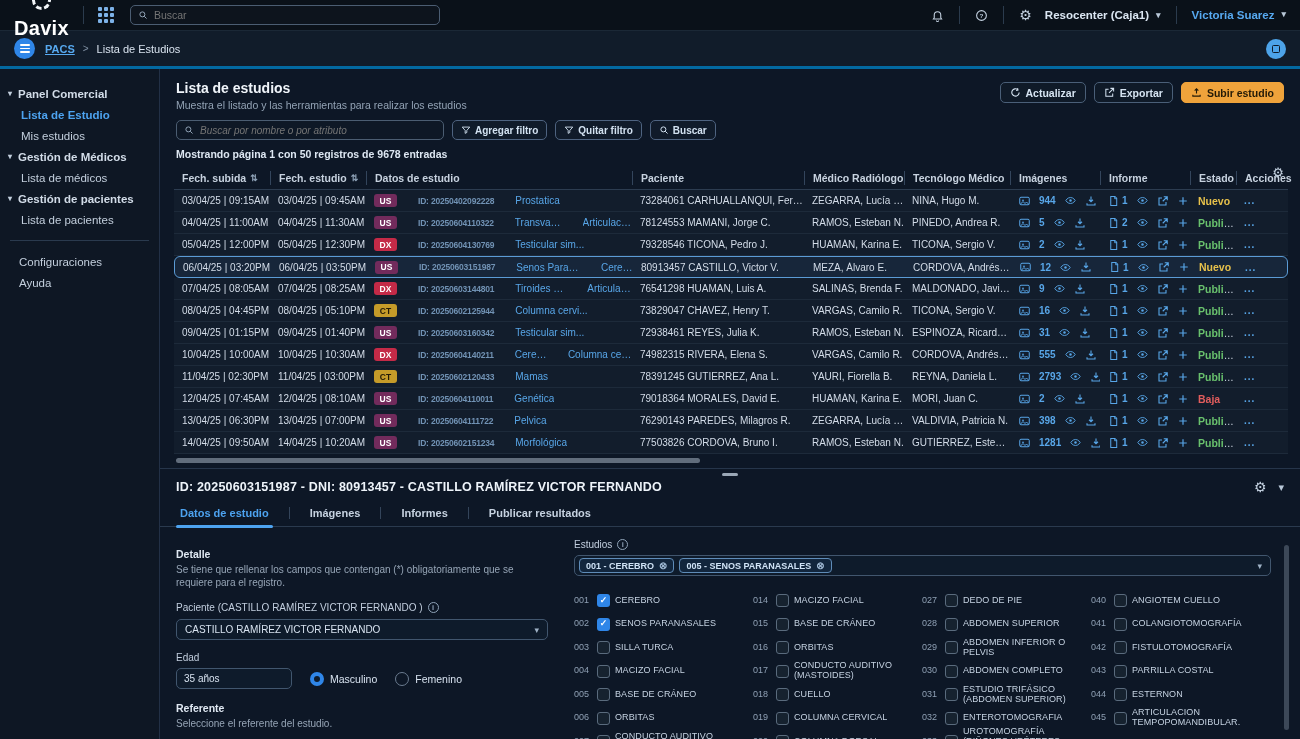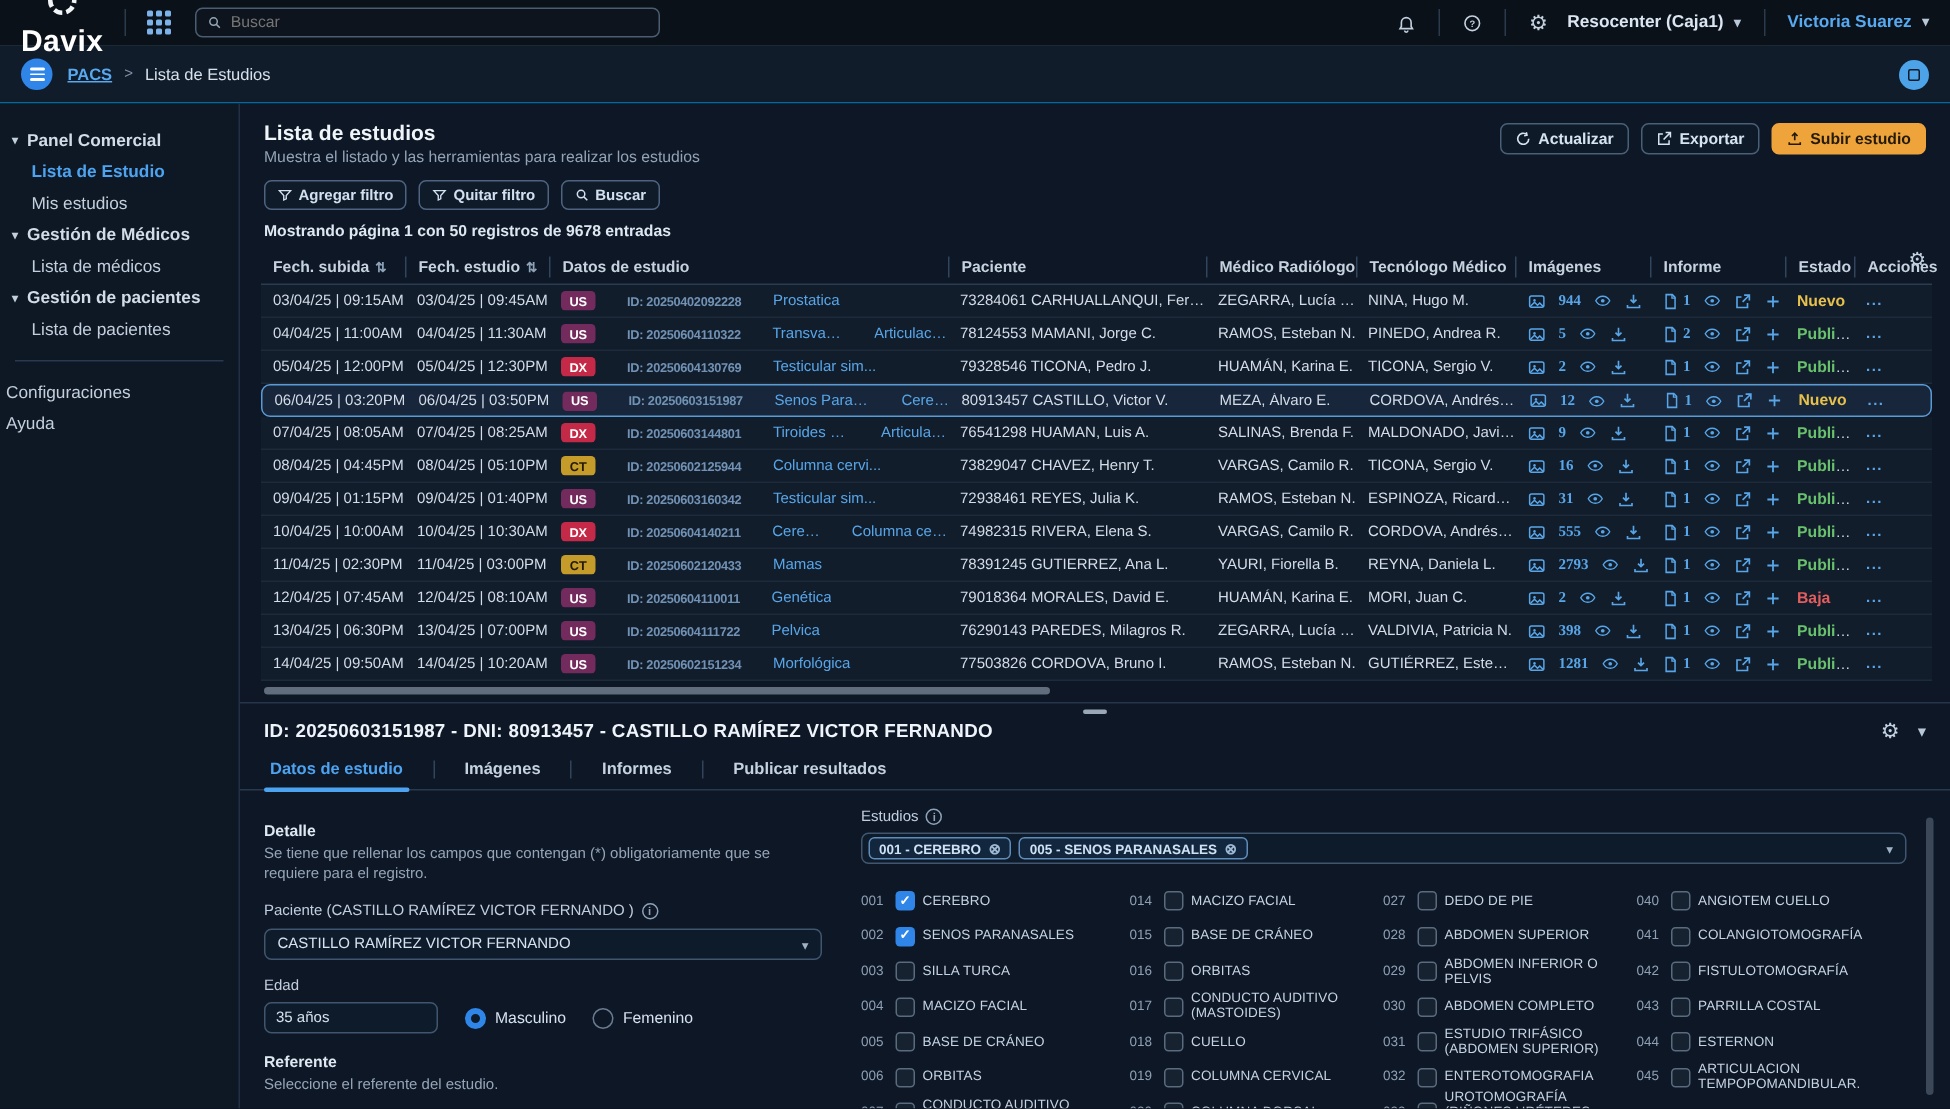--- a/index.html
+++ b/index.html
@@ -20,42 +20,42 @@
   .tb-search input { background:transparent; border:none; outline:none; color:#cfdced; font-size:10.5px; width:100%; font-family:"Liberation Sans", sans-serif; }
   .tb-search input::placeholder { color:#8example; }
   .tb-right { margin-left:auto; display:flex; align-items:center; gap:13px; color:#c3d1e0; }
   .tb-ic { color:#c3d1e0; cursor:pointer; }
   .gear-glyph { font-size:14px; line-height:1; color:#c3d1e0; }
   .tb-center { font-size:11.5px; font-weight:bold; color:#dbe6f2; display:flex; align-items:center; gap:7px; }
   .caret { font-size:9px; color:#b9c8d8; }
   .tb-user { font-size:11.5px; font-weight:bold; color:#57a9f0; display:flex; align-items:flex-start; gap:7px; }
 
   
-  .crumbbar { height:38px; background:#111c2a; border-bottom:1px solid #0369a1; display:flex; align-items:center; padding:0 14px; }
+  .crumbbar { height:38px; background:#111c2a; border-bottom:3px solid #0369a1; display:flex; align-items:center; padding:0 14px; }
   .menu-circle { width:21px; height:21px; border-radius:50%; background:#2f86e8; display:flex; flex-direction:column; justify-content:center; align-items:center; gap:2px; }
   .menu-circle i { width:10px; height:1.6px; background:#fff; border-radius:1px; }
   .crumb-root { margin-left:10px; color:#57a9f0; font-size:11px; font-weight:bold; text-decoration:underline; }
   .crumb-sep { margin:0 8px; color:#7f8fa2; font-size:10px; }
   .crumb-cur { color:#d8e2ee; font-size:11px; }
   .collapse-circle { margin-left:auto; width:20px; height:20px; border-radius:50%; background:#4da3e8; display:flex; align-items:center; justify-content:center; }
   .collapse-circle i { width:8px; height:8px; border:1.7px solid #0e1a28; border-radius:1.5px; }
 
   
   .main { display:flex; height:670px; }
   .sidebar { width:160px; background:#0e1724; border-right:1px solid #223046; padding-top:14px; flex:none; }
   .content { flex:1; background:#0d1726; position:relative; overflow:hidden; }
 
   
   .side-group, .side-item, .side-foot { height:21px; display:flex; align-items:center; font-size:11.5px; cursor:pointer; }
   .side-group { padding-left:8px; color:#d2dce8; font-weight:bold; gap:6px; }
   .side-group .caret { font-size:8px; color:#c2cfdd; }
   .side-item { padding-left:21px; color:#c3cfdd; }
   .side-item.active { color:#4da3f0; font-weight:bold; }
   .side-div { height:1px; background:#2a3a4e; margin:10px 10px; }
-  .side-foot { padding-left:4px; color:#c3cfdd; }
+  .side-foot { padding-left:19px; color:#c3cfdd; }
 
   
   .page-head { display:flex; justify-content:space-between; align-items:flex-start; padding:11px 16px 0 16px; }
   .pg-title { font-size:14px; font-weight:bold; color:#f0f5fa; }
   .pg-sub { font-size:10.5px; color:#93a3b5; margin-top:3px; }
   .head-btns { display:flex; gap:8px; margin-top:2px; }
   .btn { height:21px; display:inline-flex; align-items:center; gap:5px; padding:0 9px; border-radius:5px; font-size:10.5px; font-weight:bold; cursor:pointer; }
   .btn-ghost { border:1px solid #4a5f78; color:#d6e4f2; background:rgba(20,32,46,.4); }
   .btn-primary { background:#efa33b; color:#231a07; border:1px solid #efa33b; }
 
@@ -74,21 +74,21 @@
   .thead > div { padding-left:8px; height:14px; display:flex; align-items:center; gap:4px; }
   .thead > div + div { border-left:1px solid #33455c; }
   .sortg { color:#8fa3b8; font-size:9px; }
   .trow { height:22px; background:#121d2c; border-bottom:1px solid #1d2a3a; font-size:10px; color:#d3dce8; cursor:pointer; }
   .trow > div { padding-left:8px; white-space:nowrap; overflow:hidden; text-overflow:ellipsis; }
   .trow.selected { background:#17263a; border:1px solid #5b9bd5; border-radius:6px; }
   .cell-datos { display:flex; align-items:center; gap:21px; }
   .badge { flex:none; width:23px; height:13px; border-radius:3px; font-size:8.5px; font-weight:bold; display:inline-flex; align-items:center; justify-content:center; color:#fff; }
   .rowid { font-size:8.5px; font-weight:bold; color:#7192b4; letter-spacing:-.2px; }
   .stlink { color:#58a6e8; font-size:10px; white-space:nowrap; overflow:hidden; text-overflow:ellipsis; }
-  .cell-icons { display:flex; align-items:center; gap:8px; color:#58a6e8;font-family:Liberation Serif, serif; }
+  .cell-icons { display:flex; align-items:center; gap:8px; color:#58a6e8; }
   .cnt { font-weight:bold; color:#58a6e8; font-size:10px; }
   .estado { font-weight:bold; font-size:10.5px; }
   .dots { color:#58a6e8; font-weight:bold; letter-spacing:1px; }
   .hscroll { margin:3px 12px 0 14px; height:7px; position:relative; }
   .hscroll .thumb { position:absolute; left:2px; top:1px; width:524px; height:5px; border-radius:3px; background:#717d8c; opacity:.85; }
 
   
   .detail { border-top:1px solid #26354a; margin-top:4px; position:relative; }
   .drag-handle { width:16px; height:3px; background:#9aa7b6; border-radius:2px; margin:4px auto 2px auto; }
   .d-head { display:flex; align-items:center; padding:2px 16px 6px 16px; }
@@ -261,20 +261,29 @@
                 <path d="M12 14V4M8 8l4-4 4 4" stroke="currentColor" stroke-width="2.4" fill="none"></path>
                 <path d="M4 17v3h16v-3" stroke="currentColor" stroke-width="2.4" fill="none"></path>
               </svg>
             </span>
           <span>Subir estudio</span>
         </div>
       </div>
     </div>
 
     <div class="filter-row">
+      <div class="flt-search">
+        <span class="icn">
+            <svg width="10" height="10" viewBox="0 0 24 24">
+              <circle cx="10.5" cy="10.5" r="6" fill="none" stroke="currentColor" stroke-width="2.4"></circle>
+              <path d="M15 15l5.5 5.5" stroke="currentColor" stroke-width="2.4"></path>
+            </svg>
+          </span>
+        <input placeholder="Buscar por nombre o por atributo" style="">
+      </div>
       <div class="btn-sm">
         <span class="icn">
             <svg width="10" height="10" viewBox="0 0 24 24">
               <path d="M3 5h18l-7 8v5l-4 2v-7z" fill="none" stroke="currentColor" stroke-width="2.2"></path>
             </svg>
           </span>
         <span>Agregar filtro</span>
       </div>
       <div class="btn-sm">
         <span class="icn">

